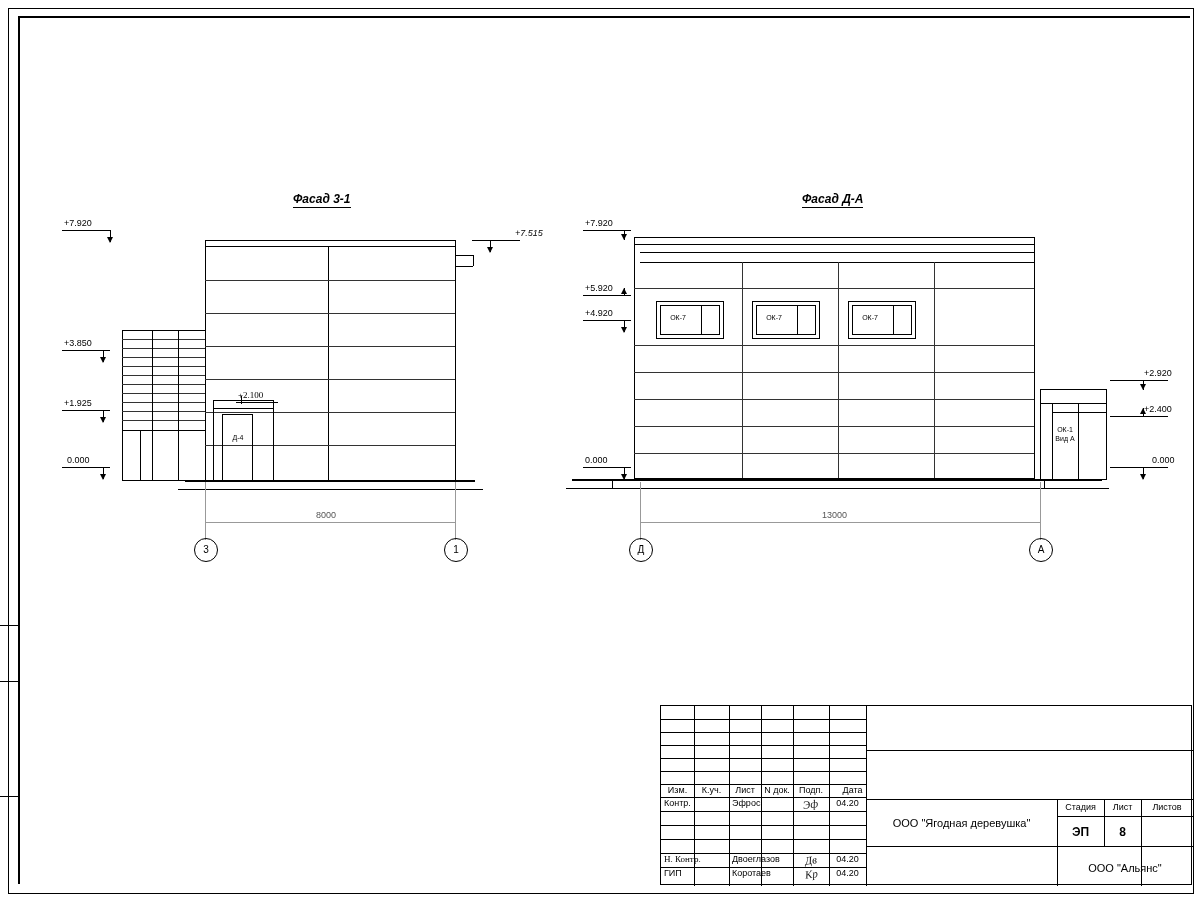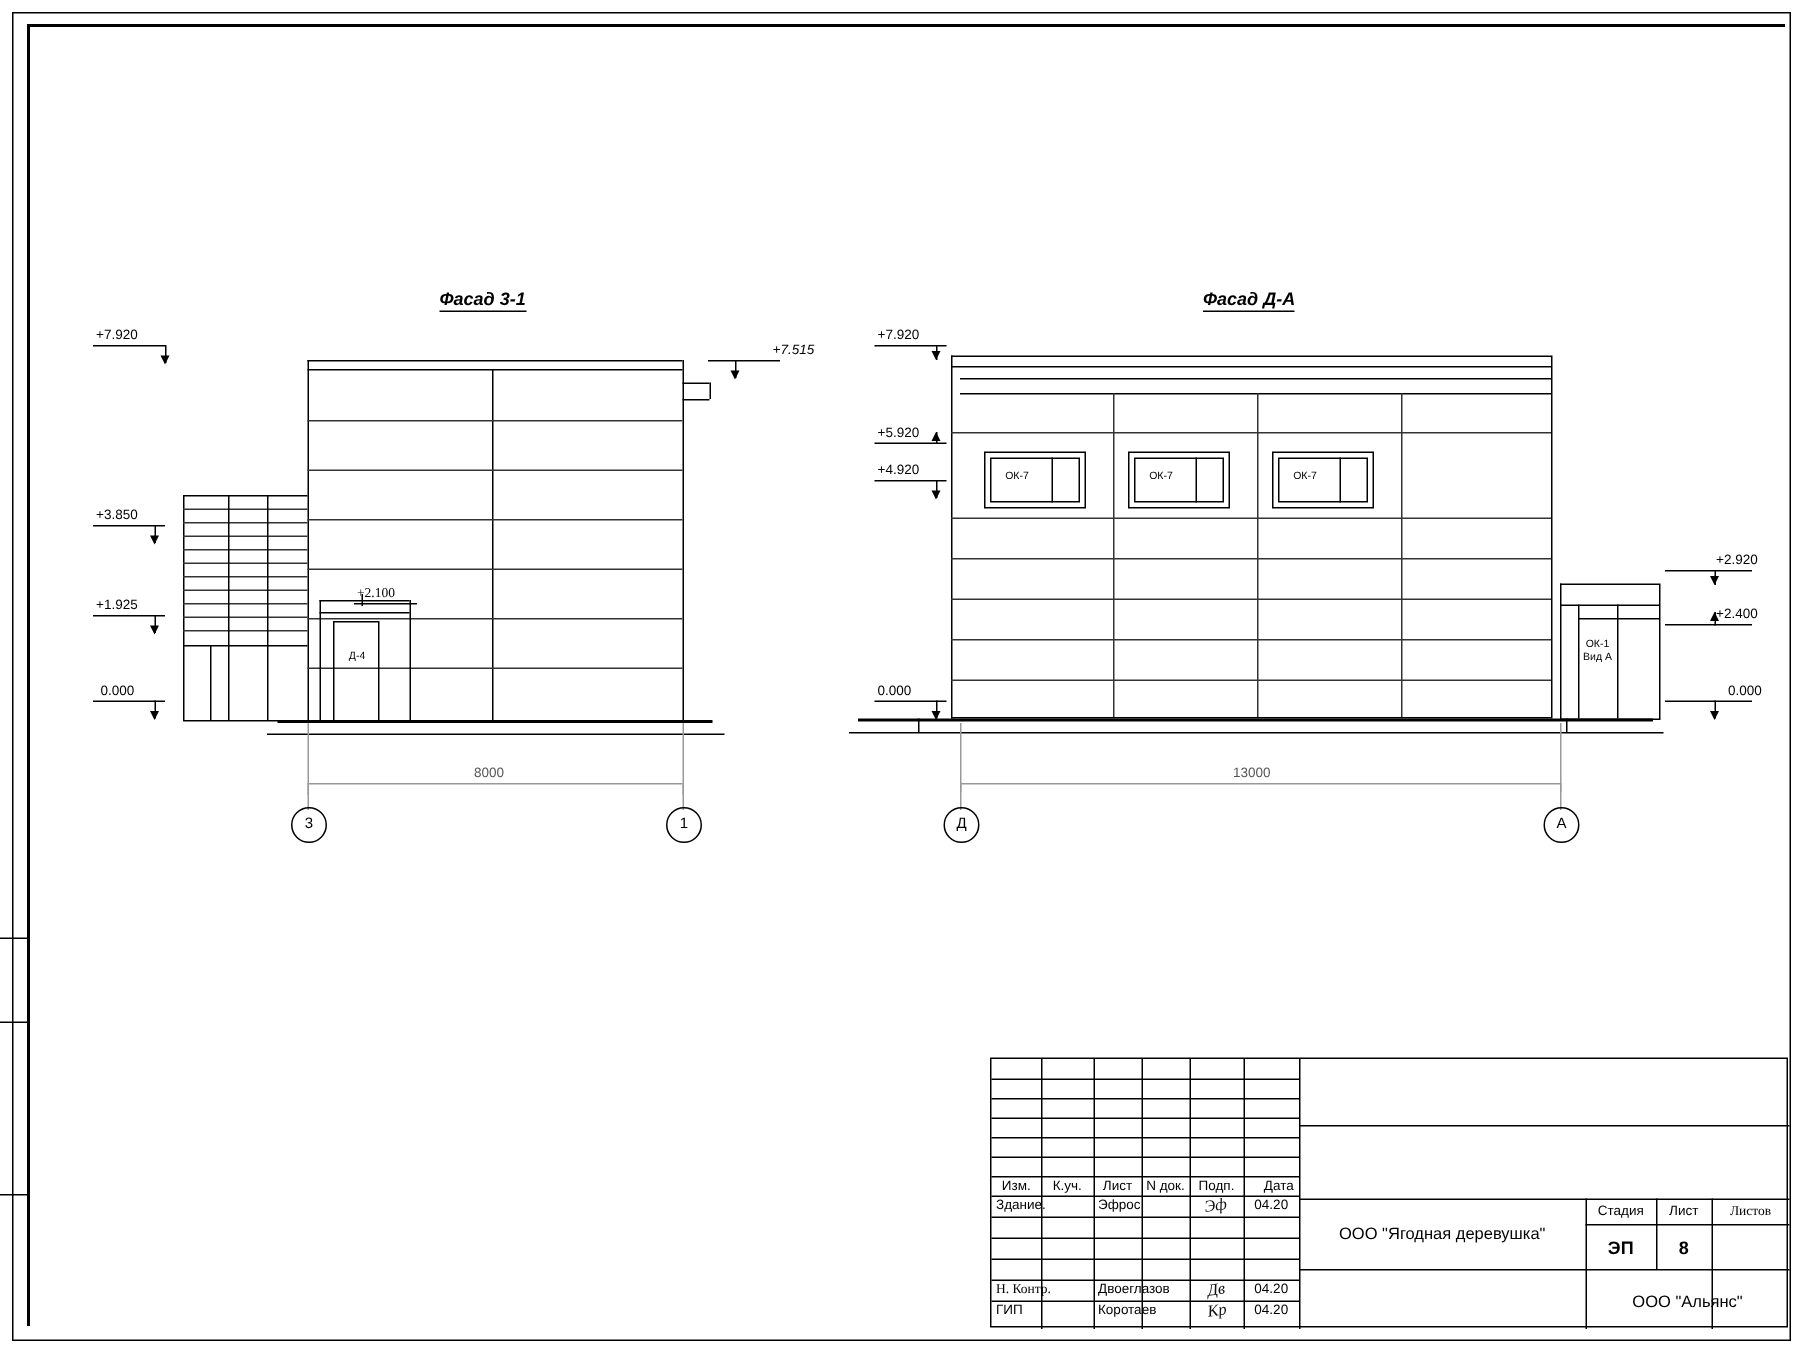--- a/index.html
+++ b/index.html
@@ -366,21 +366,21 @@
 
     <div class="grid-left-row" style="top:91px;"></div>
     <div class="cell" style="left:0;   top:78px;  width:33px; height:13px;">Изм.</div>
     <div class="cell" style="left:33px; top:78px; width:35px; height:13px;">К.уч.</div>
     <div class="cell" style="left:68px; top:78px; width:32px; height:13px;">Лист</div>
     <div class="cell" style="left:100px;top:78px; width:32px; height:13px;">N док.</div>
     <div class="cell" style="left:132px;top:78px; width:36px; height:13px;">Подп.</div>
     <div class="cell" style="left:168px;top:78px; width:37px; height:13px;padding-left:12px;">Дата</div>
 
     <div class="grid-left-row" style="top:105px;"></div>
-    <div class="cell" style="left:0;   top:91px; width:68px; height:14px; text-align:left; padding-left:3px;">Здание.</div>
+    <div class="cell" style="left:0;   top:91px; width:68px; height:14px; text-align:left; padding-left:3px;">Контр.</div>
     <div class="cell" style="left:68px; top:91px; width:64px; height:14px; text-align:left; padding-left:3px;">Эфрос</div>
     <div class="cell" style="left:132px;top:91px; width:36px; height:14px;"><span class="sign">Эф</span></div>
     <div class="cell" style="left:168px;top:91px; width:37px; height:14px;">04.20</div>
 
     <div class="grid-left-row" style="top:119px;"></div>
     <div class="cell" style="left:0;   top:105px; width:68px; height:14px; text-align:left; padding-left:3px;"></div>
     <div class="cell" style="left:68px; top:105px; width:64px; height:14px;"></div>
 
     <div class="grid-left-row" style="top:133px;"></div>
     <div class="cell" style="left:0;   top:119px; width:68px; height:14px; text-align:left; padding-left:3px;"></div>
@@ -405,21 +405,21 @@
 
     <div style="position:absolute; left:396px; top:93px; width:1px; height:87px; background:#000;"></div>
     <div class="cell tb-org" style="left:205px; top:93px; width:191px; height:47px; line-height:47px;">ООО "Ягодная деревушка"</div>
     <div style="position:absolute; left:205px; top:140px; width:327px; height:1px; background:#000;"></div>
 
     <div style="position:absolute; left:396px; top:110px; width:136px; height:1px; background:#000;"></div>
     <div style="position:absolute; left:443px; top:93px; width:1px; height:47px; background:#000;"></div>
     <div style="position:absolute; left:480px; top:93px; width:1px; height:87px; background:#000;"></div>
     <div class="cell" style="left:396px; top:95px; width:47px; height:14px;">Стадия</div>
     <div class="cell" style="left:443px; top:95px; width:37px; height:14px;">Лист</div>
-    <div class="cell" style="left:480px; top:95px; width:52px; height:14px;font-family:Liberation Serif, serif;">Листов</div>
+    <div class="cell" style="left:480px; top:95px; width:52px; height:14px;">Листов</div>
     <div class="cell tb-stage" style="left:396px; top:112px; width:47px; height:27px; line-height:27px;">ЭП</div>
     <div class="cell tb-stage" style="left:443px; top:112px; width:37px; height:27px; line-height:27px;">8</div>
     <div class="cell tb-stage" style="left:480px; top:112px; width:52px; height:27px; line-height:27px;"></div>
 
     <div class="cell tb-org" style="left:396px; top:142px; width:136px; height:38px; line-height:38px;">ООО "Альянс"</div>
   </div>
 
 </div>
 
 </body></html>

